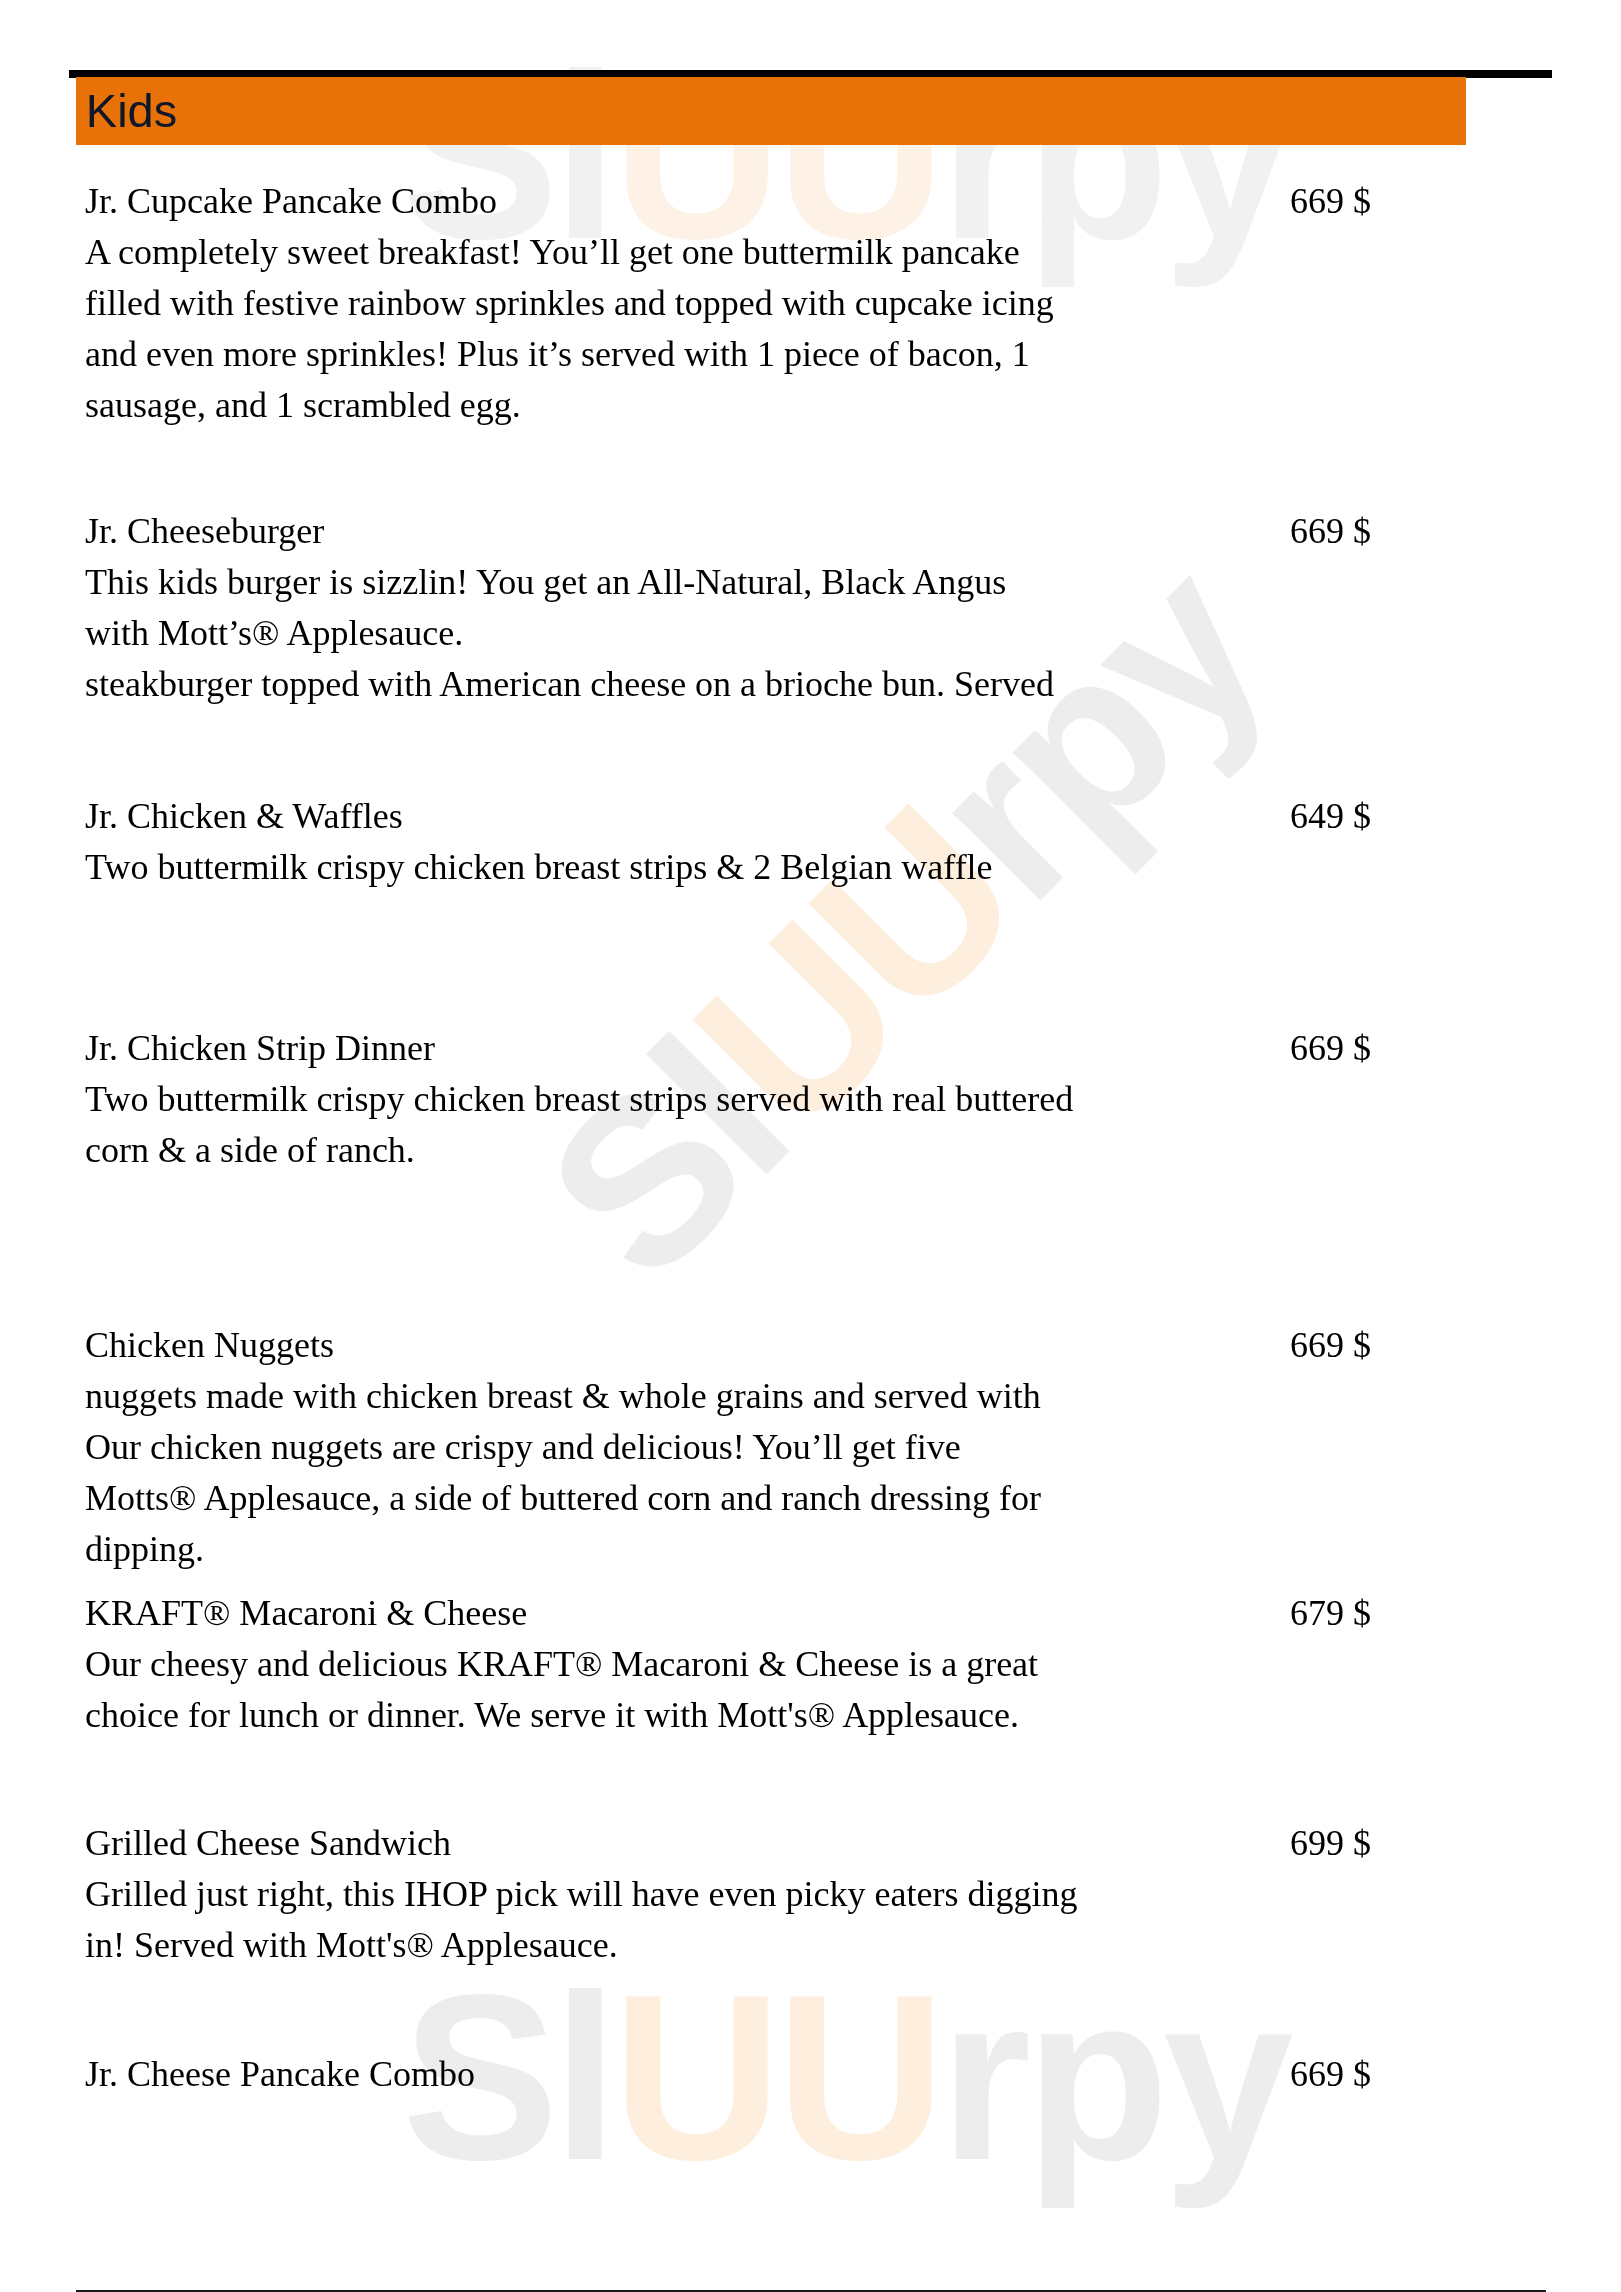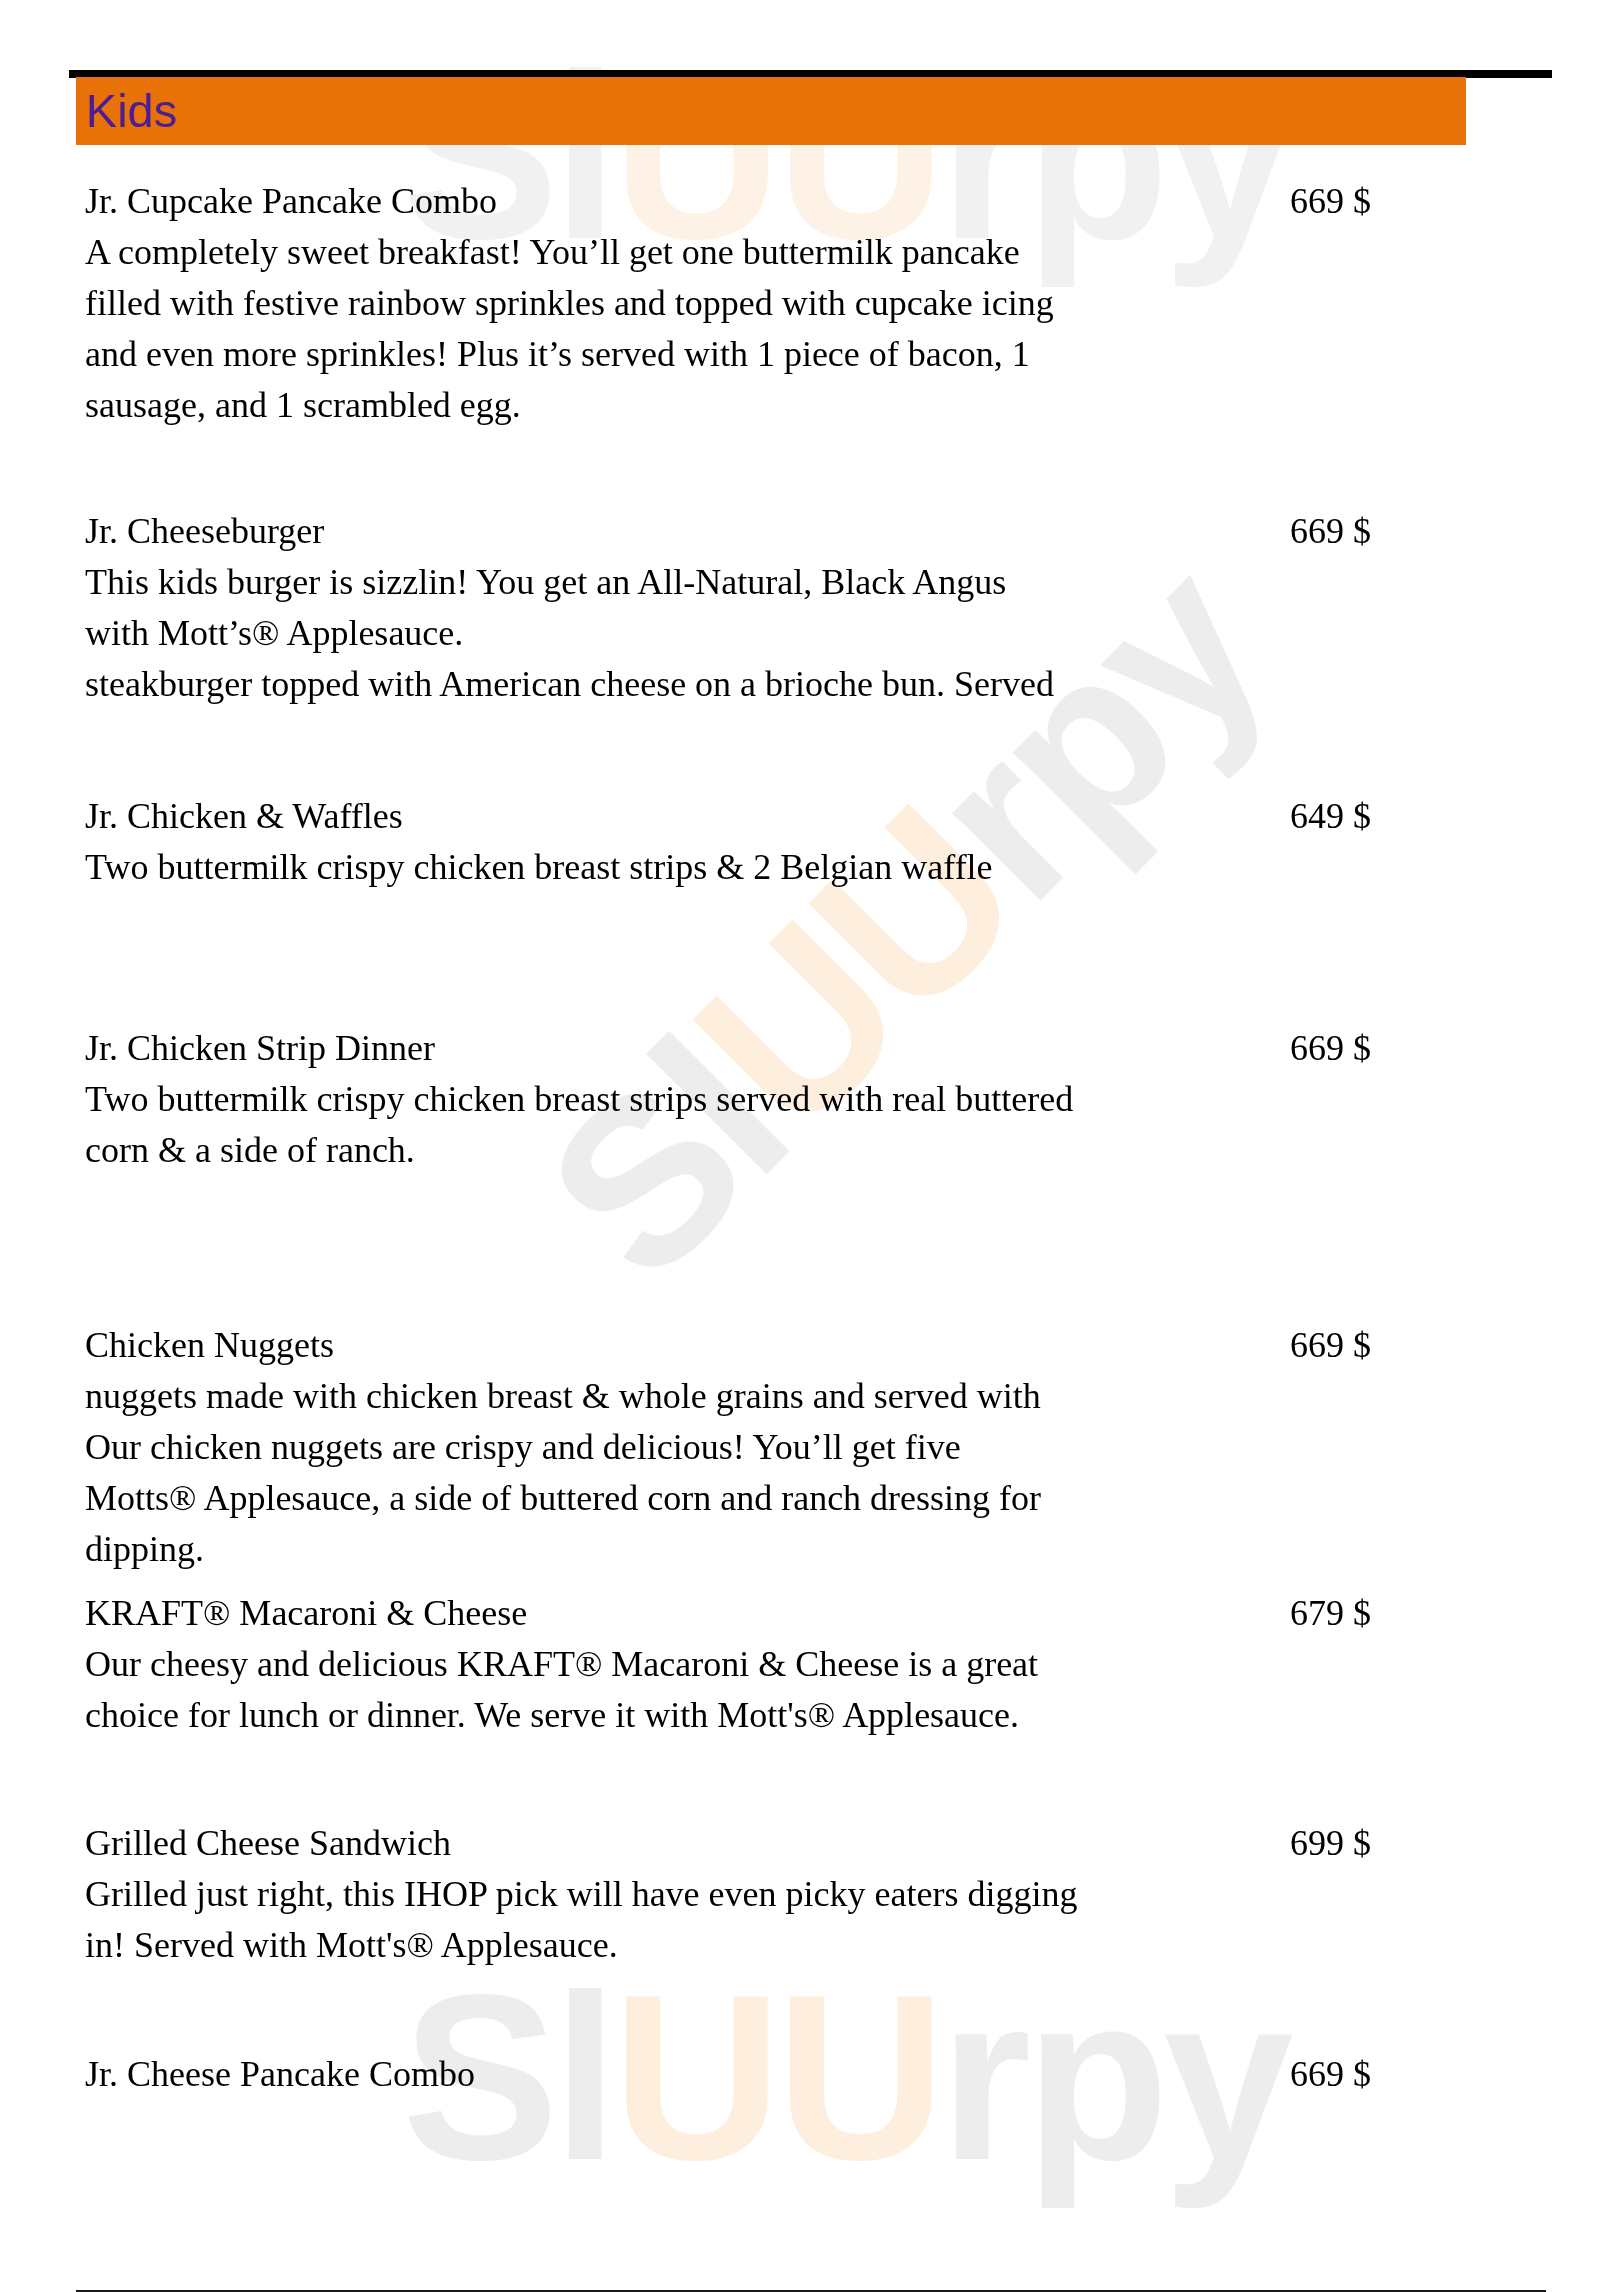--- a/index.html
+++ b/index.html
@@ -31,21 +31,21 @@
       height: 68px;
       background: #e97208;
     }
     .section-title {
       position: absolute;
       left: 9.8px;
       top: 5.9px;
       font-family: "Liberation Sans", "DejaVu Sans", sans-serif;
       font-size: 47px;
       line-height: 55px;
-      color: #4c1d95;
+      color: #0f172a;
       margin: 0;
       font-weight: normal;
     }
     .bottom-rule {
       position: absolute;
       left: 76px;
       top: 2290px;
       width: 1470px;
       height: 2.9px;
       background: #1a1a1a;

